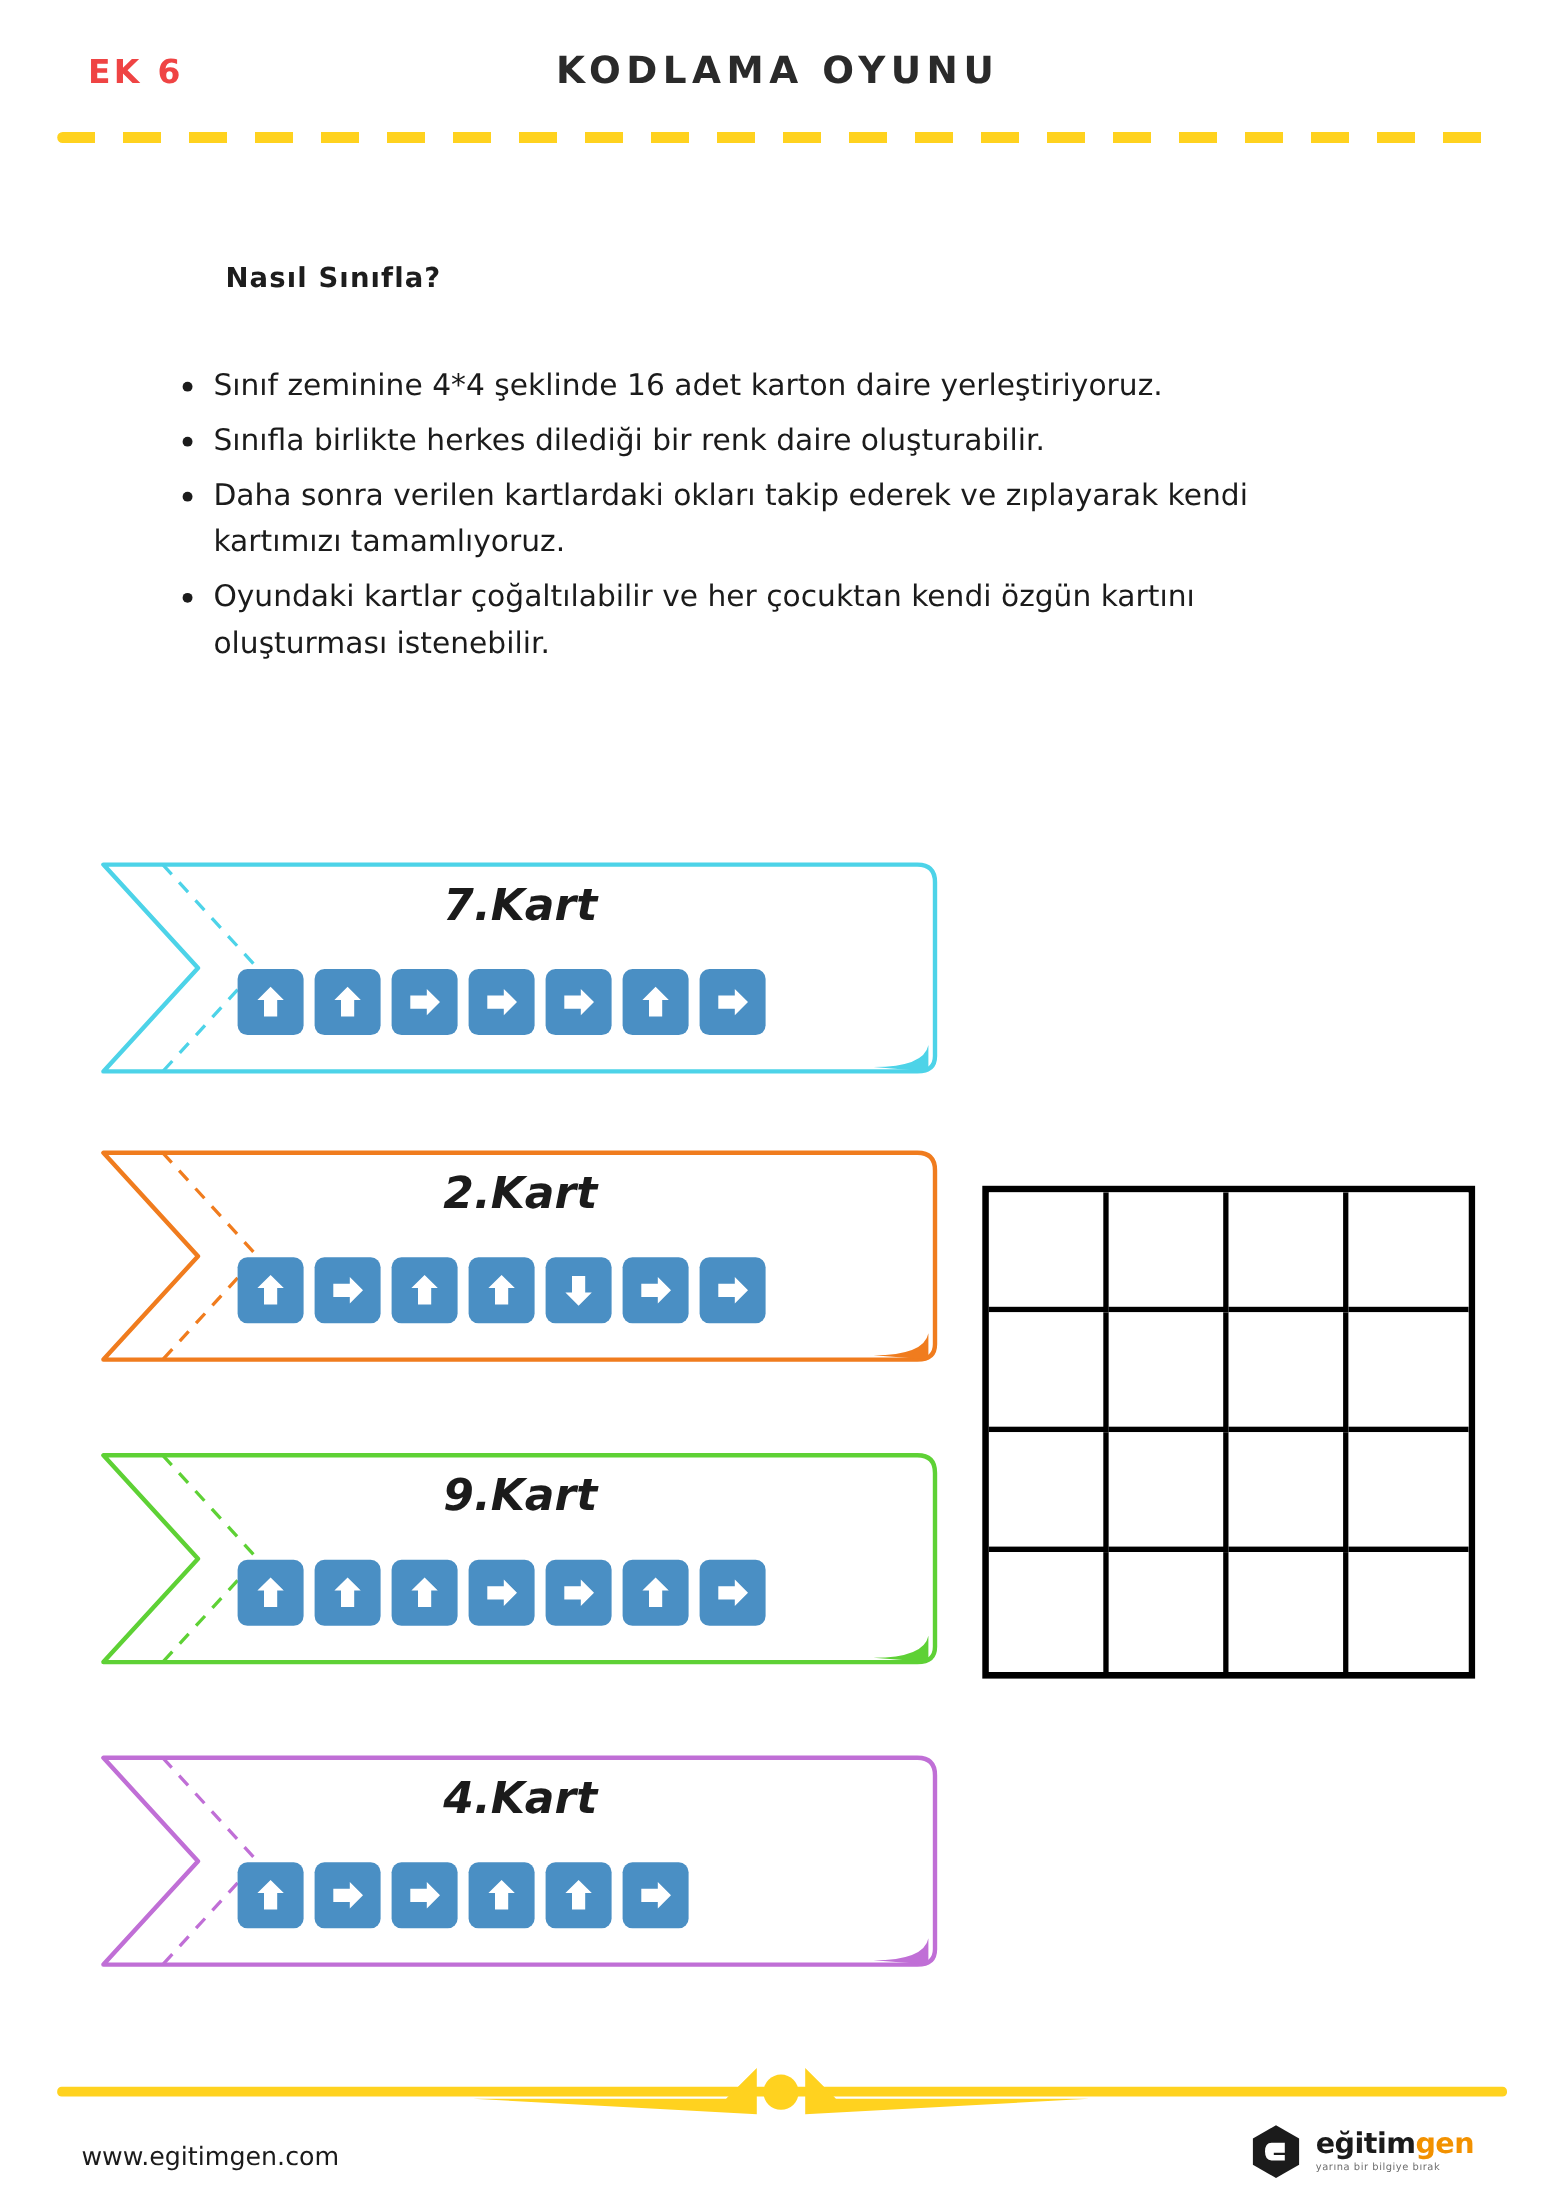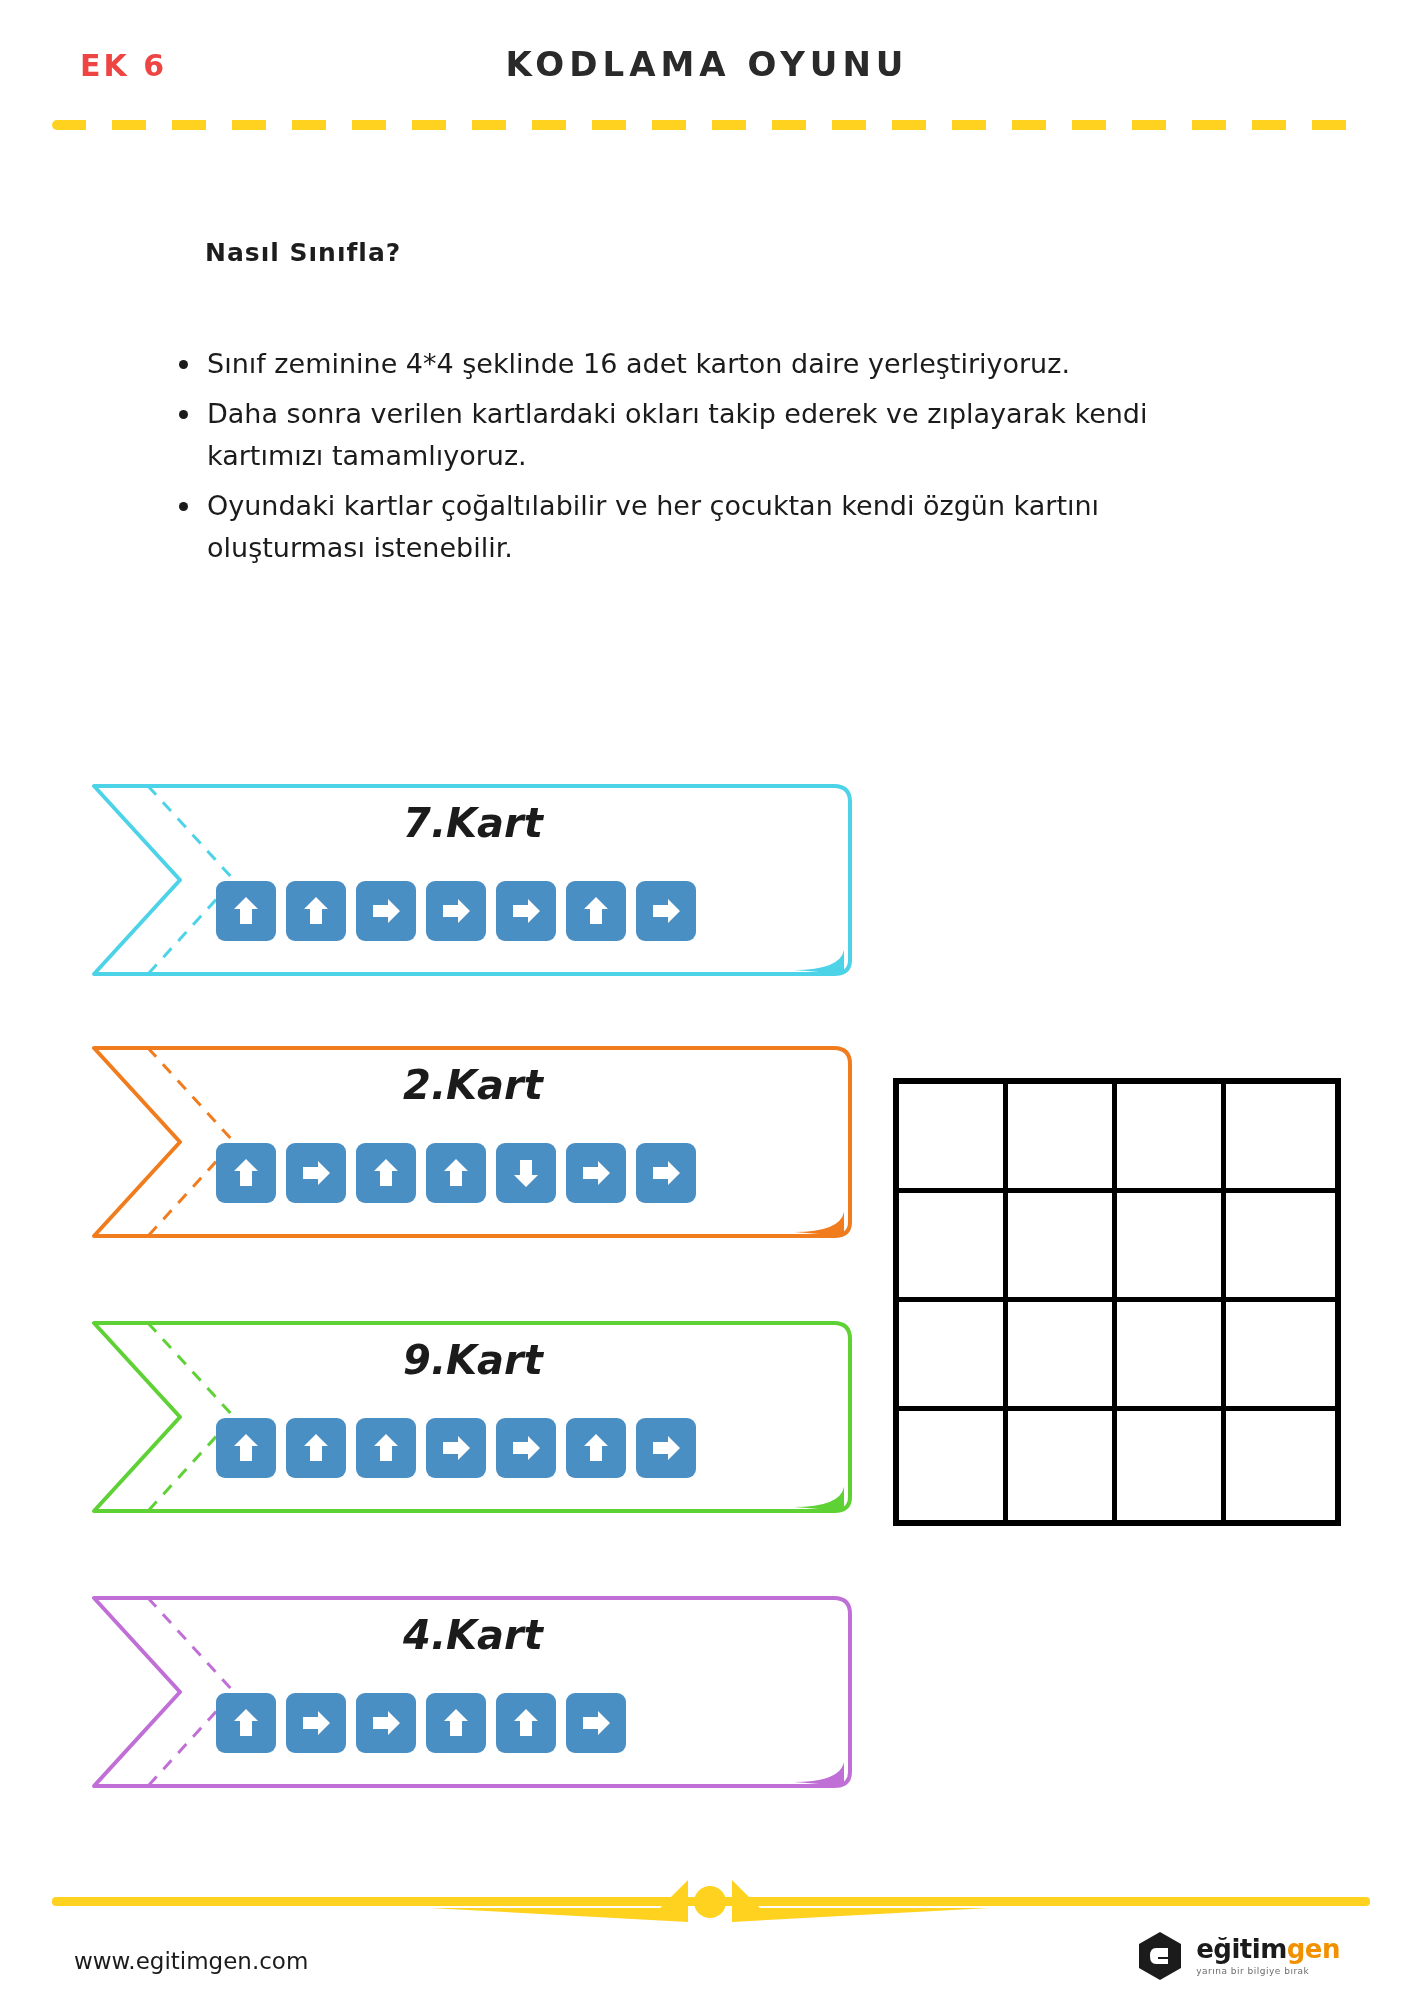--- a/index.html
+++ b/index.html
@@ -74,21 +74,21 @@
     font-weight: bold;
     font-size: 25px;
     letter-spacing: 1px;
     color: #1d1d1d;
   }
   .bullets {
     position: absolute;
     left: 152px;
     top: 330px;
     width: 1100px;
-    margin: 13px;
+    margin: 0;
     padding: 0;
     list-style: none;
   }
   .bullets li {
     position: relative;
     padding-left: 42px;
     font-family: "DejaVu Sans", sans-serif;
     font-size: 27px;
     line-height: 1.56;
     color: #1b1b1b;
@@ -232,20 +232,21 @@
 
   <div class="header">
     <div class="ek-label">EK 6</div>
     <div class="doc-title">KODLAMA OYUNU</div>
     <div class="dashed-rule"></div>
   </div>
 
   <div class="howto-title">Nasıl Sınıfla?</div>
   <ul class="bullets">
     <li>Sınıf zeminine  4*4 şeklinde 16 adet karton daire yerleştiriyoruz.</li>
+    <li>Sınıfla birlikte herkes dilediği bir renk daire oluşturabilir.</li>
     <li>Daha sonra verilen kartlardaki okları takip ederek ve zıplayarak kendi kartımızı tamamlıyoruz.</li>
     <li>Oyundaki kartlar çoğaltılabilir ve her çocuktan kendi özgün kartını oluşturması istenebilir.</li>
   </ul>
 
   <div class="card" id="card-0" style="left:88px; top:778px;">
     <svg class="card-svg" width="770" height="205" viewBox="0 0 770 205">
       <path d="M6,8 L746,8 Q762,8 762,24 L762,182 Q762,196 746,196 L6,196 L92,102 Z" fill="none" stroke="#4dd3e8" stroke-width="4" stroke-linejoin="round"></path>
       <path d="M60,8 L146,102 L60,196" fill="none" stroke="#4dd3e8" stroke-width="3" stroke-dasharray="12 10"></path>
       <path d="M706,192 Q752,192 756,172 L756,196 Z" fill="#4dd3e8"></path>
     </svg>

